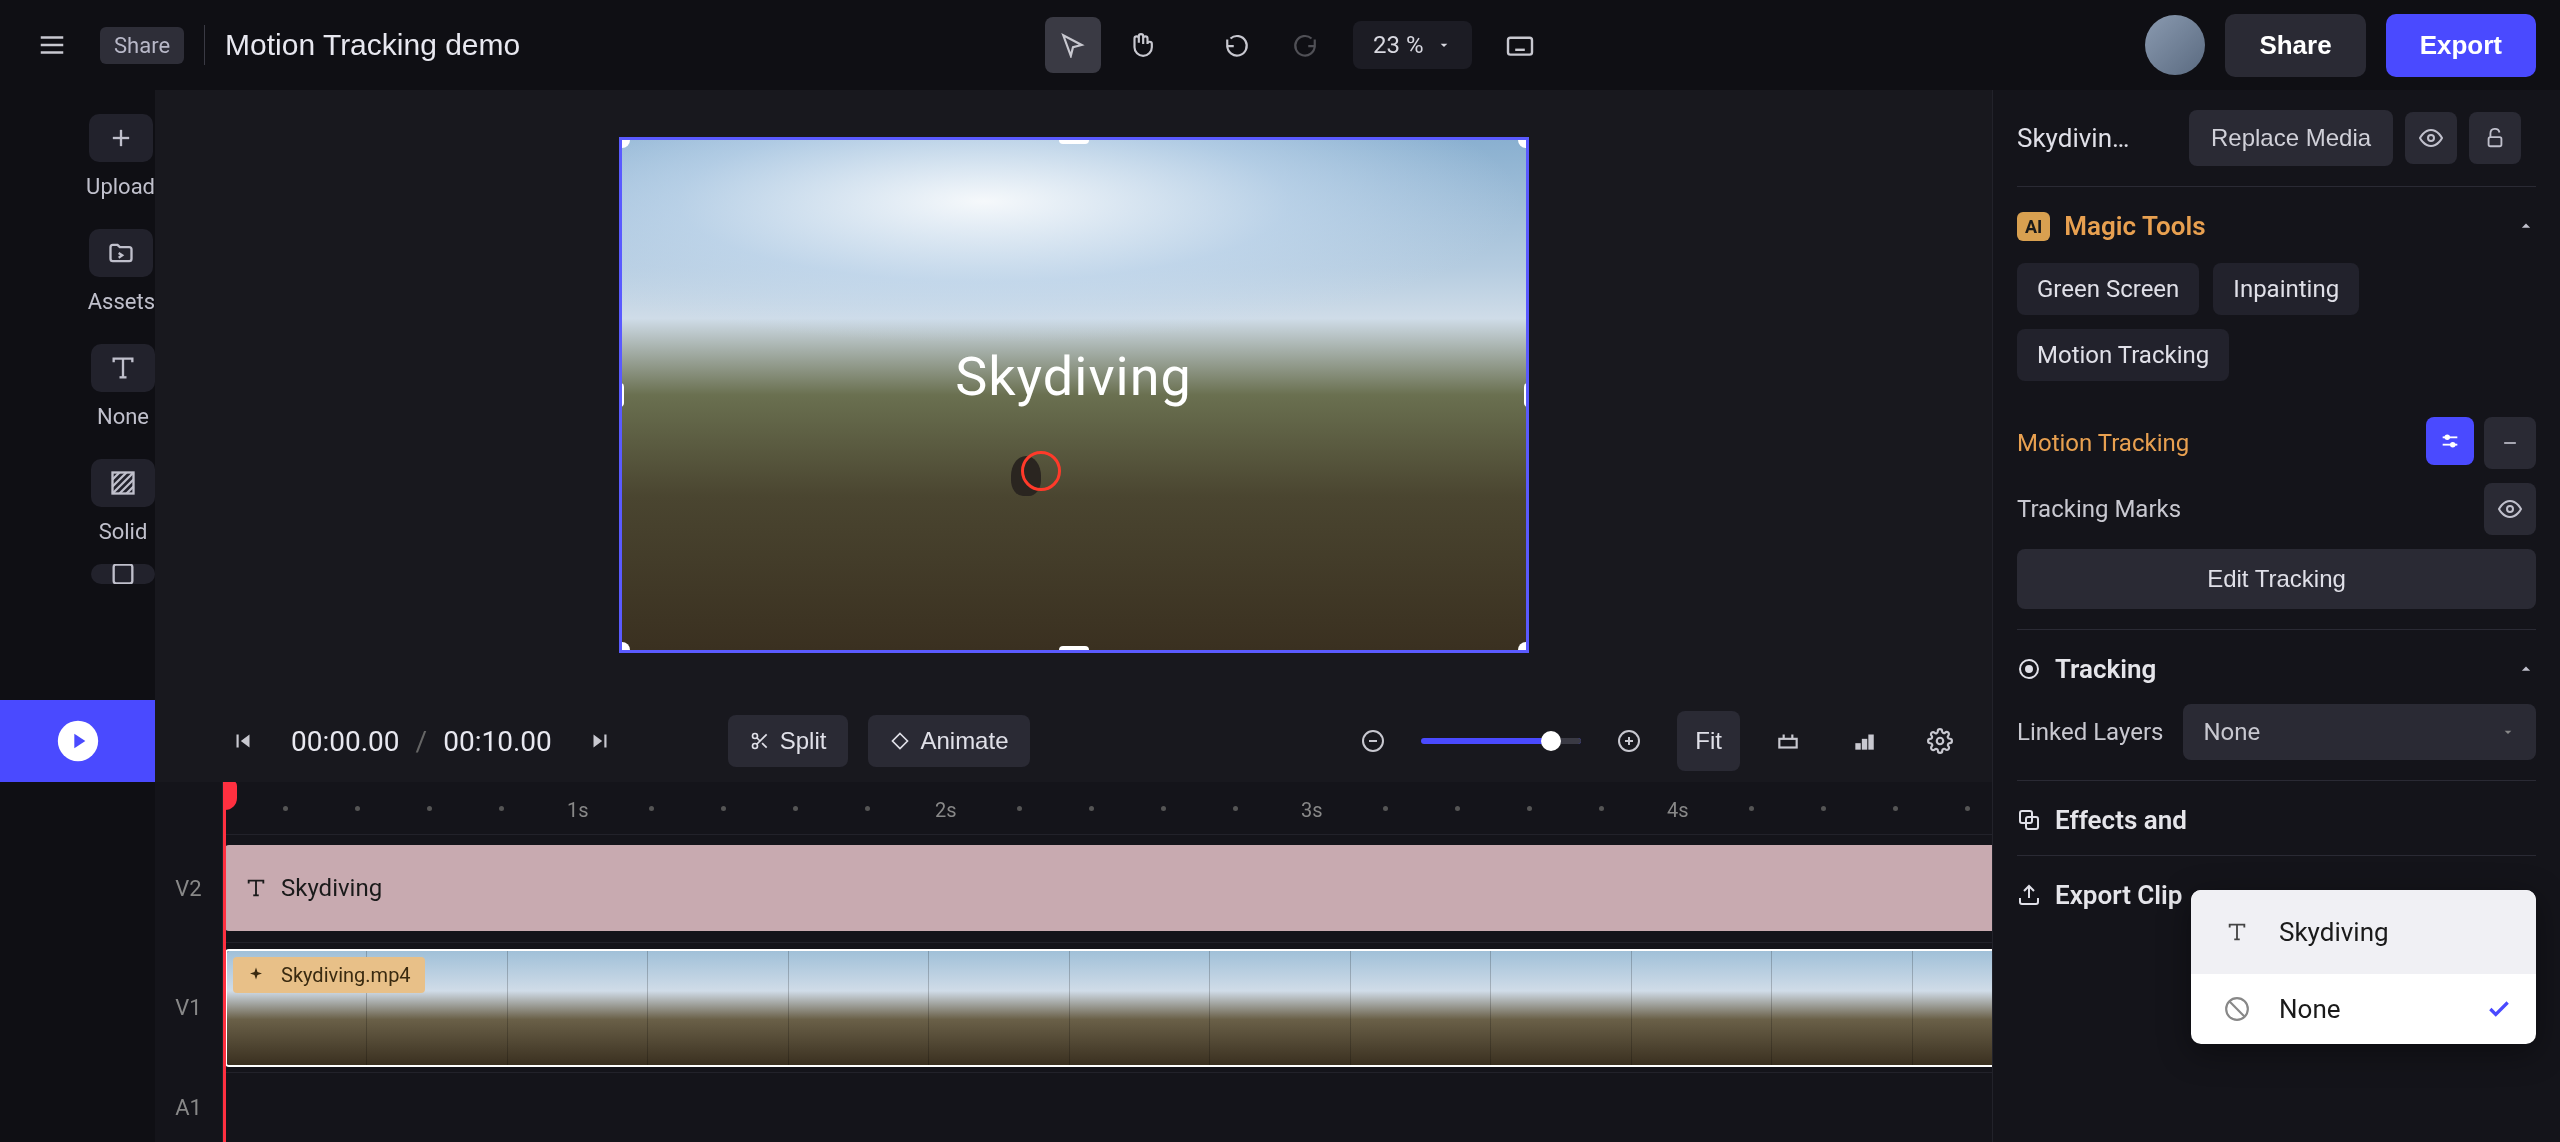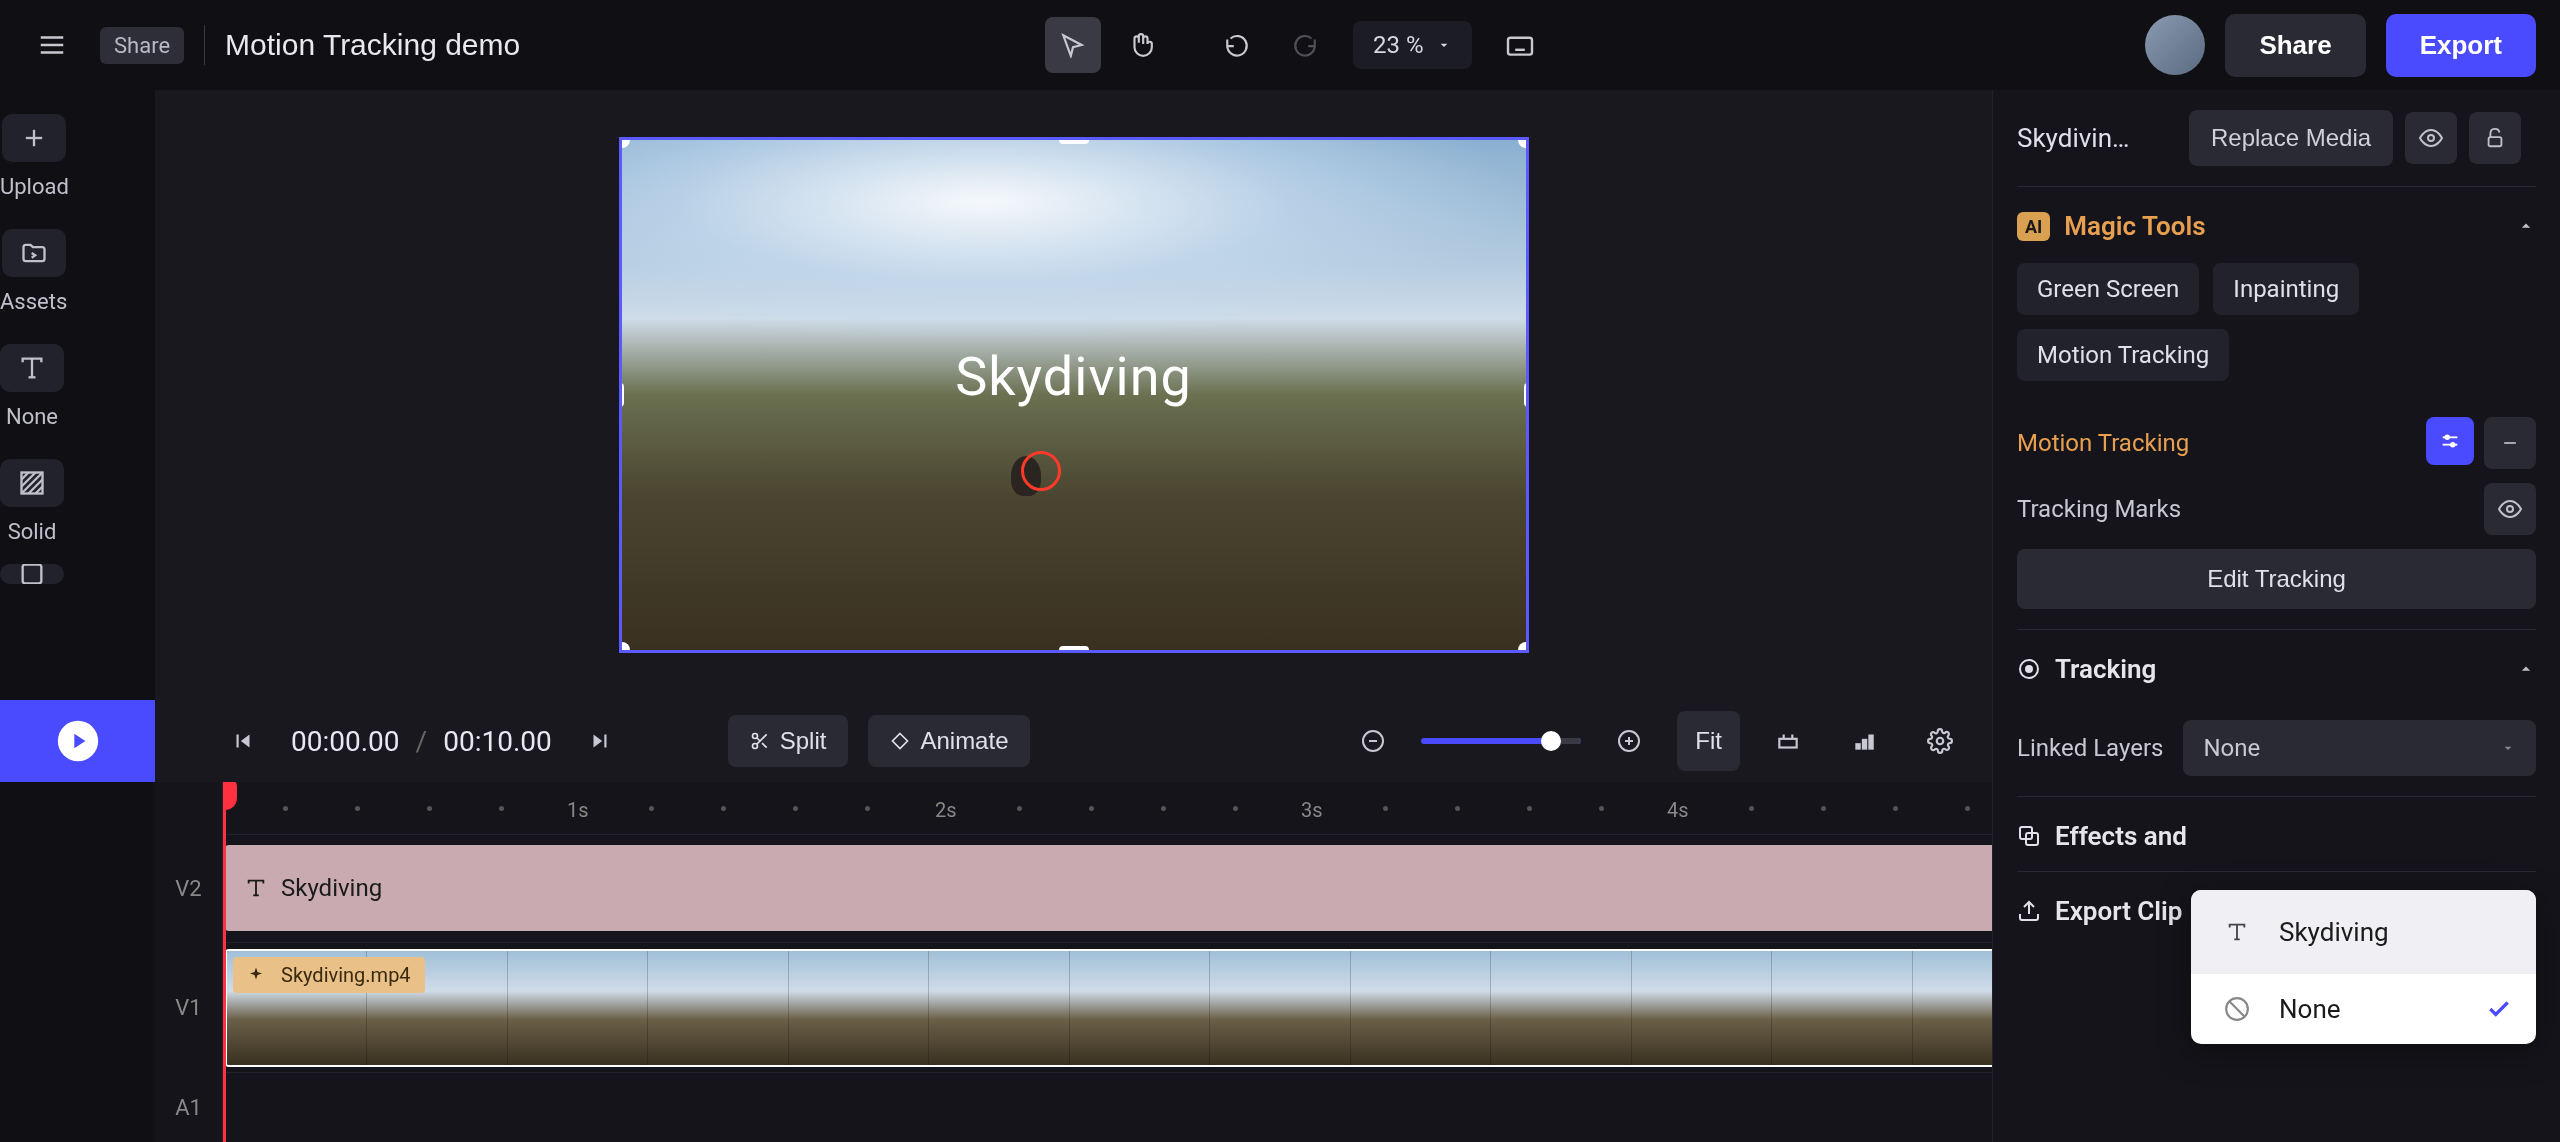--- a/index.html
+++ b/index.html
@@ -17,21 +17,21 @@
   .spacer { flex: 1; }
   .avatar { width: 60px; height: 60px; border-radius: 50%; background: linear-gradient(135deg, #8a9ab0, #5a6a80); }
   .btn { padding: 16px 34px; border-radius: 10px; border: none; font-size: 26px; font-weight: 600; cursor: pointer; }
   .btn-dark { background: #2a2a34; color: #fff; }
   .btn-primary { background: #4a4aff; color: #fff; }
   
   
   .main { display: flex; height: calc(100% - 90px); }
   
   
-  .sidebar-left { width: 155px; background: #0f0f14; display: flex; flex-direction: column; align-items: flex-start; padding-top: 24px; gap: 30px; }
+  .sidebar-left { width: 155px; background: #0f0f14; display: flex; flex-direction: column; align-items: flex-end; padding-top: 24px; gap: 30px; }
   .side-item { display: flex; flex-direction: column; align-items: center; gap: 12px; color: #c0c0cc; font-size: 22px; cursor: pointer; }
   .side-icon-box { width: 64px; height: 48px; background: #22222c; border-radius: 10px; display: flex; align-items: center; justify-content: center; }
   
   
   .center { flex: 1; display: flex; flex-direction: column; background: #18181e; }
   .canvas-area { flex: 1; display: flex; align-items: center; justify-content: center; position: relative; }
   .clip-frame { width: 910px; height: 516px; border: 3px solid #5a5aff; position: relative; background: linear-gradient(to bottom, #8ab0d0 0%, #b5cce0 25%, #cfdce8 35%, #6a7050 50%, #4a4530 70%, #3a3020 100%); overflow: hidden; }
   .sky-overlay { position: absolute; top: 0; left: 0; right: 0; height: 40%; background: radial-gradient(ellipse at 40% 30%, rgba(255,255,255,0.9) 0%, rgba(200,220,240,0.6) 40%, transparent 70%); }
   .overlay-text { position: absolute; top: 50%; left: 50%; transform: translate(-50%, -80%); font-size: 54px; color: #fff; font-weight: 400; letter-spacing: 1px; }
   .skydiver { position: absolute; top: 62%; left: 42%; width: 70px; height: 50px; }
@@ -456,21 +456,21 @@
       <div class="section-header">
         <svg width="24" height="24" viewBox="0 0 24 24" fill="none" stroke="#e0e0e8" stroke-width="2">
             <circle cx="12" cy="12" r="9"></circle>
             <circle cx="12" cy="12" r="3" fill="#e0e0e8"></circle>
           </svg>
         <span>Tracking</span>
         <svg class="chev" width="20" height="20" viewBox="0 0 24 24" fill="#c0c0cc">
             <path d="M7 14l5-5 5 5z"></path>
           </svg>
       </div>
-      <div class="row-between" style="margin-top:36px">
+      <div class="row-between" style="margin-top:20px">
         <span class="label-sm">Linked Layers</span>
         <div class="select-box">
           <span>None</span>
           <svg width="16" height="16" viewBox="0 0 24 24" fill="#888">
               <path d="M7 10l5 5 5-5z"></path>
             </svg>
         </div>
       </div>
     </div>
 

